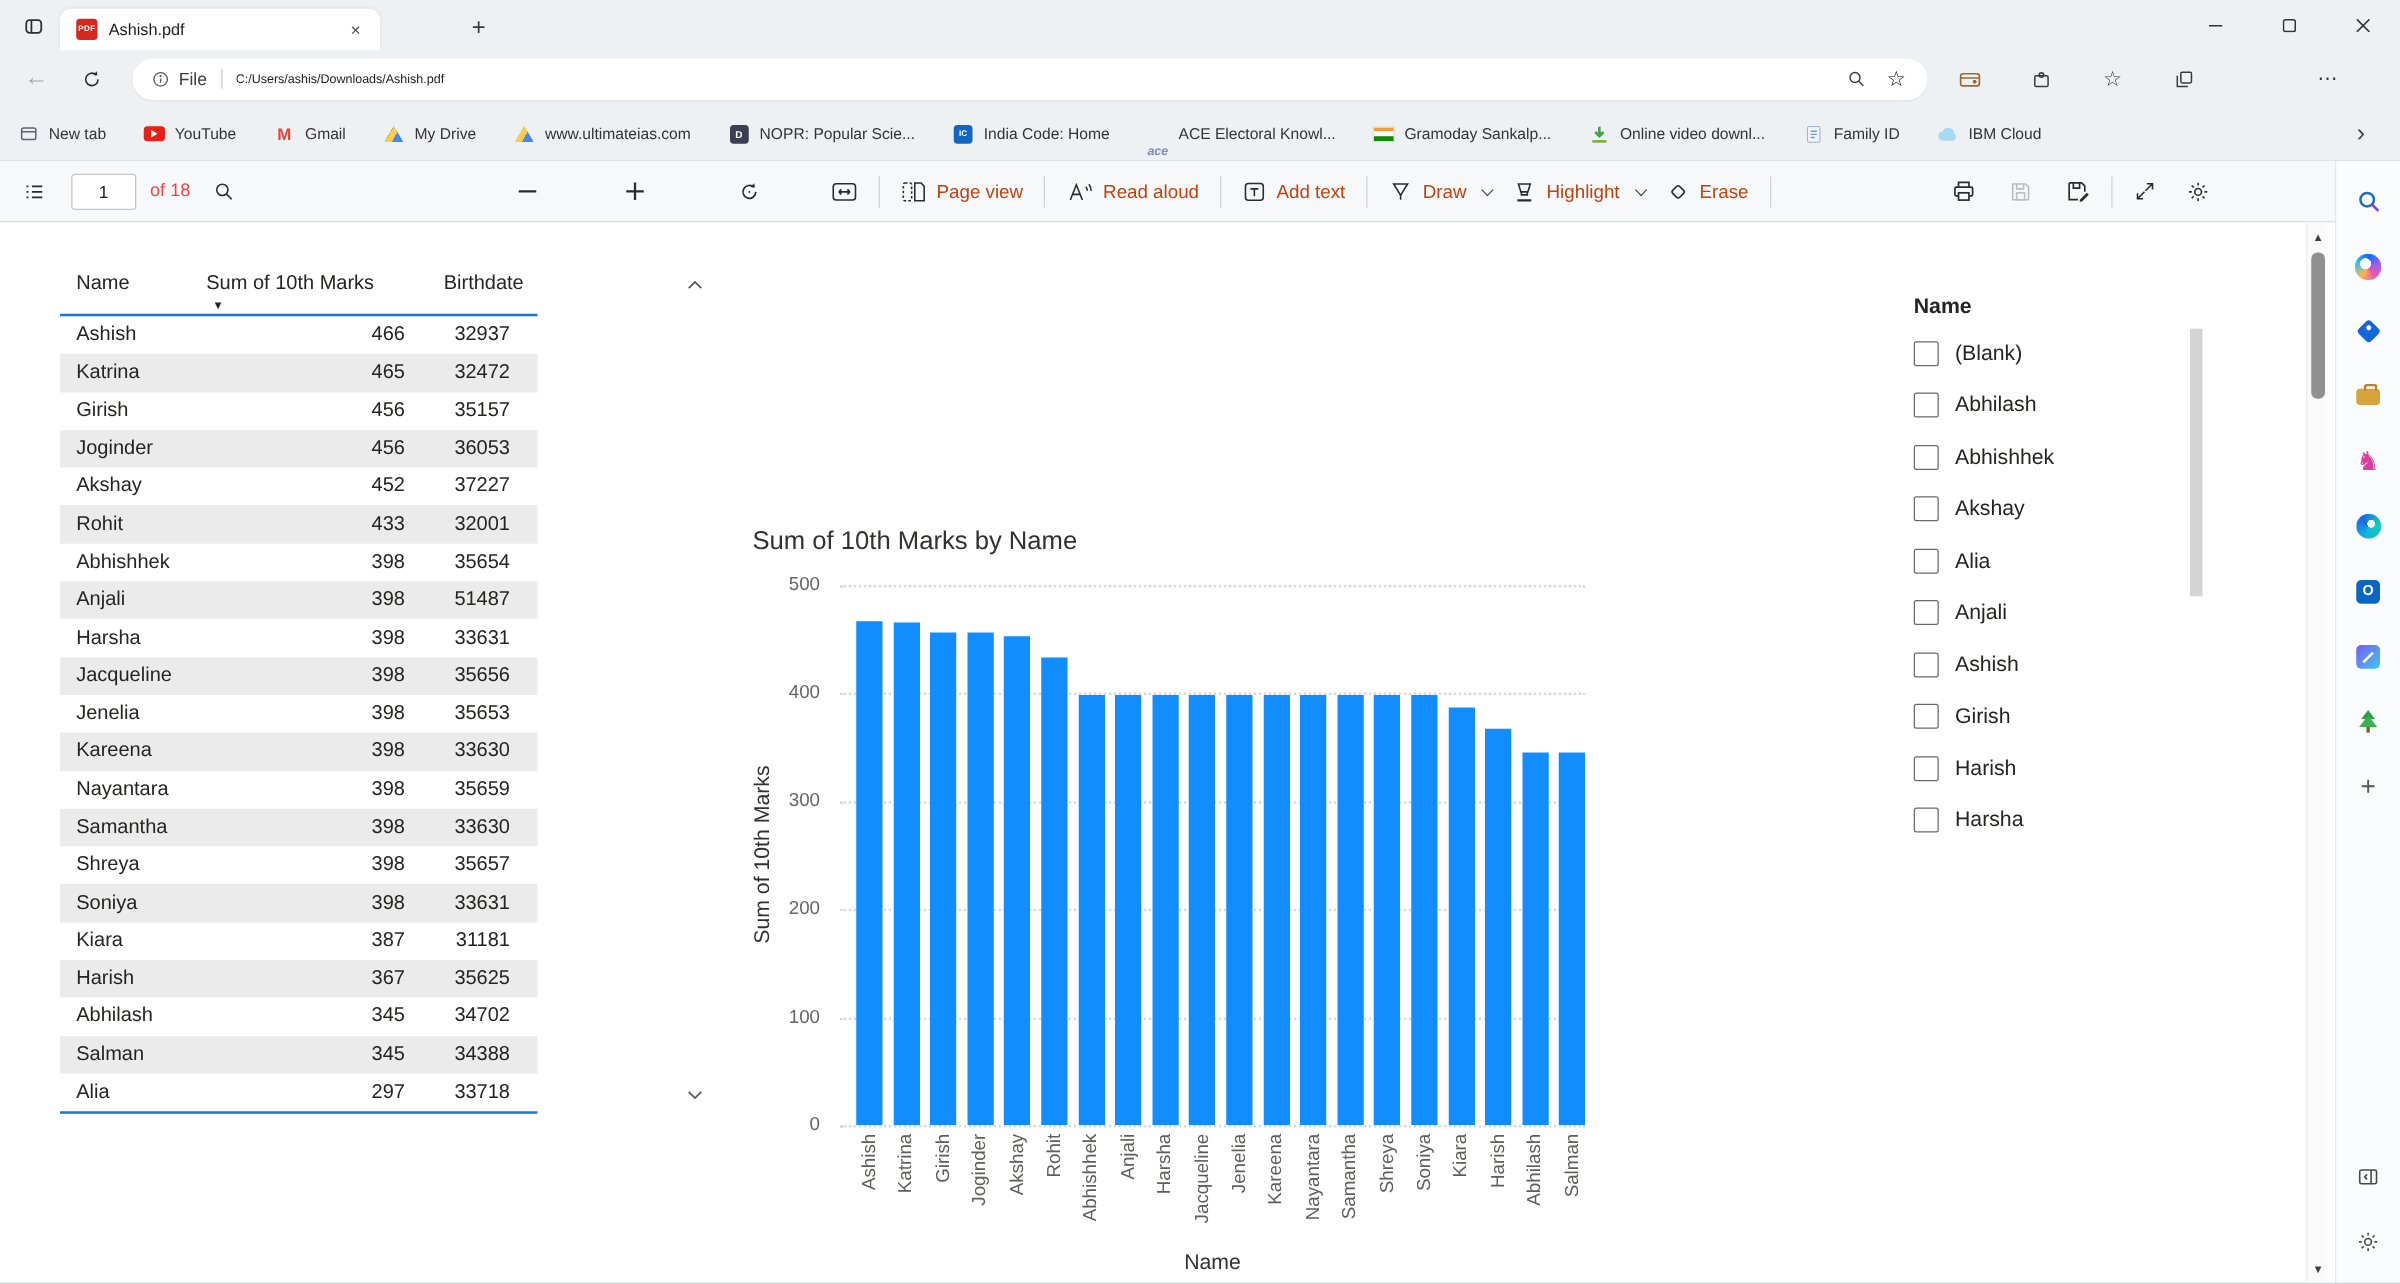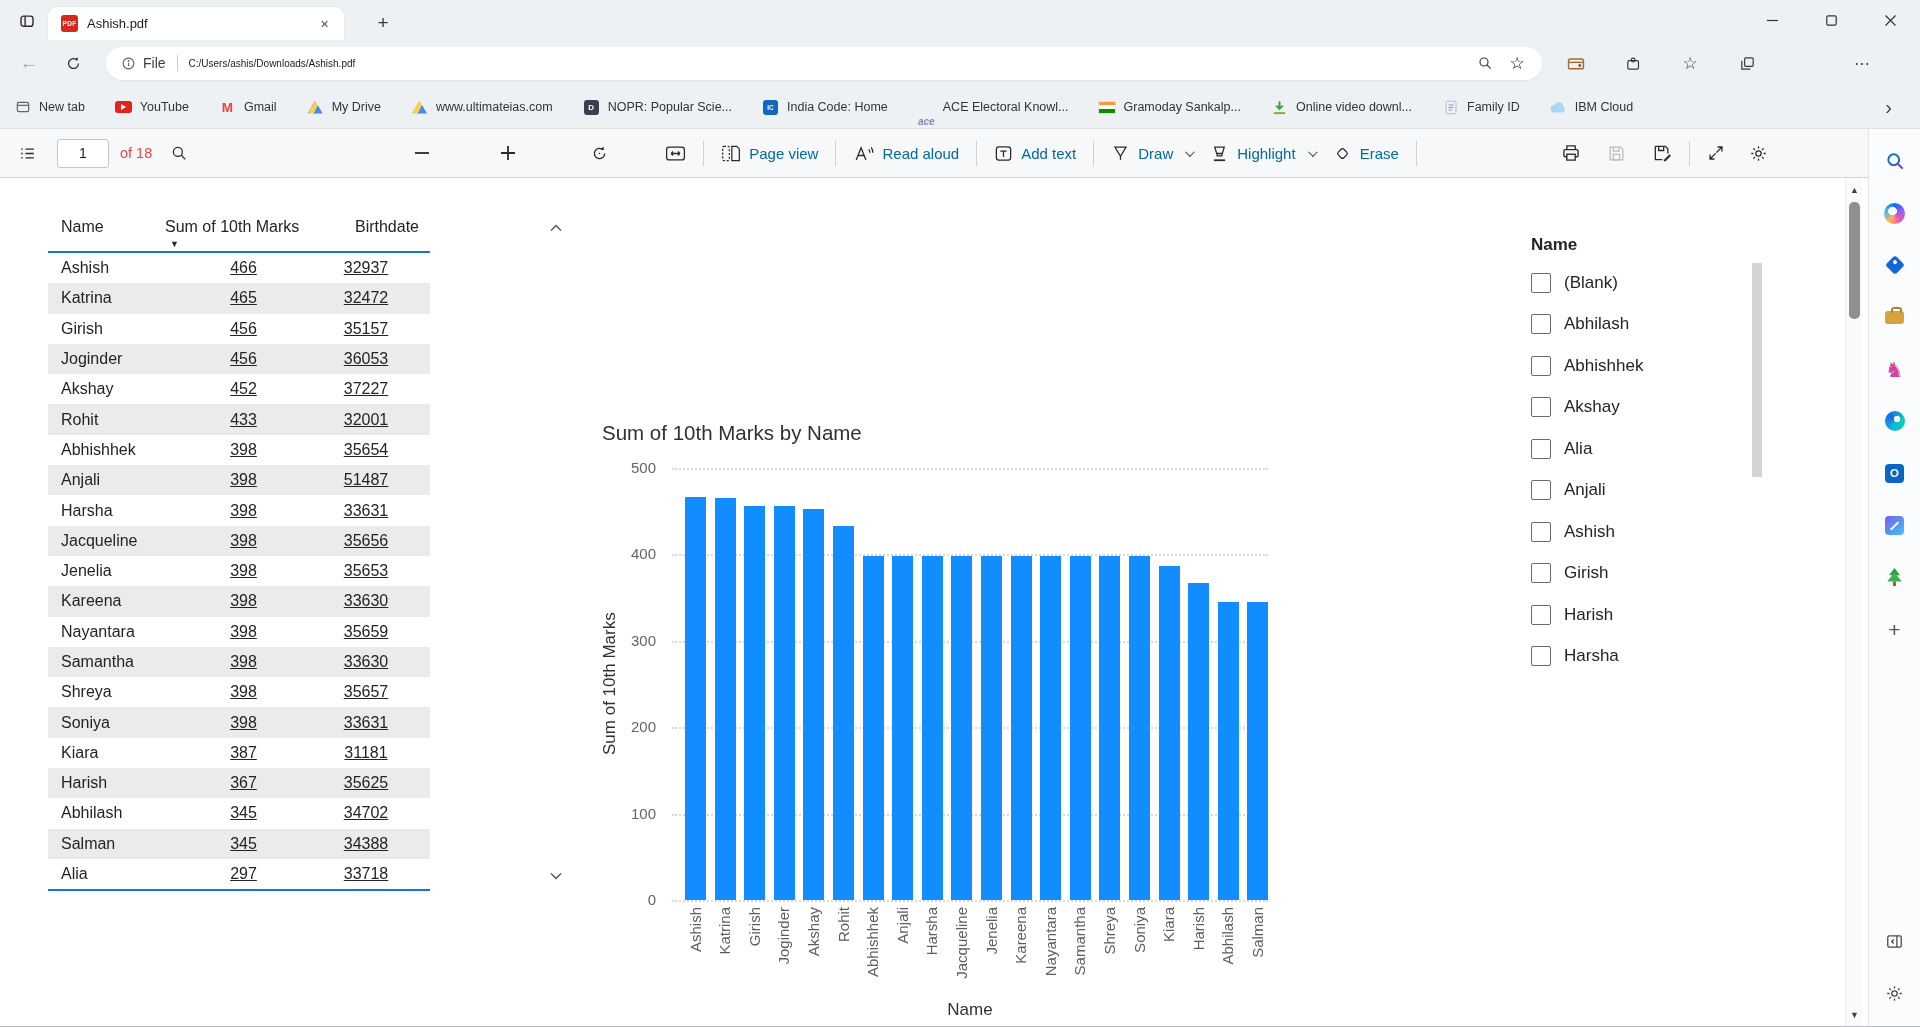--- a/index.html
+++ b/index.html
@@ -2,21 +2,21 @@
 <html><head>
 <meta charset="utf-8">
 <style>
   html,body{margin:0;padding:0;background:#dfe3e8;}
   *{box-sizing:border-box;font-family:"Liberation Sans",sans-serif;}
   .window{position:relative;width:1920px;height:1027px;background:#fff;overflow:hidden;border-bottom:1px solid #b8bcc0;}
 
   
   .tabstrip{position:absolute;left:0;top:0;width:1920px;height:40px;background:#eef1f4;}
   .tabactions{position:absolute;left:14px;top:8px;width:26px;height:26px;display:flex;align-items:center;justify-content:center;border-radius:5px;}
-  .tab{position:absolute;left:48px;top:7px;width:296px;height:33px;background:#fff;border-radius:9px 9px 0 0;display:flex;align-items:center;padding:0 10px 0 13px;box-shadow:0 0 3px rgba(0,0,0,.08);}
+  .tab{position:absolute;left:48px;top:7px;width:256px;height:33px;background:#fff;border-radius:9px 9px 0 0;display:flex;align-items:center;padding:0 10px 0 13px;box-shadow:0 0 3px rgba(0,0,0,.08);}
   .pdffav{width:17px;height:17px;background:#d6281c;border-radius:3px;color:#fff;font-size:6.5px;font-weight:bold;display:flex;align-items:center;justify-content:center;letter-spacing:.3px;}
   .tabtitle{margin-left:9px;font-size:13px;color:#1b1b1b;flex:1;white-space:nowrap;overflow:hidden;}
   .tabclose{width:19px;height:19px;border-radius:4px;display:flex;align-items:center;justify-content:center;font-size:14px;color:#4d4d4d;}
   .newtab{position:absolute;left:370px;top:10px;width:26px;height:26px;display:flex;align-items:center;justify-content:center;font-size:19px;color:#3a3a3a;border-radius:5px;}
   .wincontrols{position:absolute;right:0;top:0;height:40px;display:flex;}
   .winbtn{width:59px;height:40px;display:flex;align-items:center;justify-content:center;font-size:13px;color:#333;}
   .winbtn svg{display:block;}
 
   .addr{position:absolute;left:0;top:40px;width:1920px;height:46px;background:#eef1f4;display:flex;align-items:center;}
   .navbtn{width:30px;height:30px;display:flex;align-items:center;justify-content:center;border-radius:5px;flex:0 0 auto;}
@@ -46,41 +46,41 @@
   .ic-ace{font-style:italic;font-size:10px;color:#7b8cba;font-weight:bold;margin-top:28px;}
   .ic-flag{display:inline-flex;flex-direction:column;width:16px;height:11px;outline:1px solid #e0e0e0;}
   .ic-flag i{flex:1;}
   .ic-flag i:nth-child(1){background:#ff9933;}
   .ic-flag i:nth-child(2){background:#fff;}
   .ic-flag i:nth-child(3){background:#138808;}
 
   
   .pdfbar{position:absolute;left:0;top:129px;width:1868px;height:49px;background:#f7f8fa;border-bottom:1px solid #d3d3d3;display:flex;align-items:center;padding-left:14px;}
   .tbtn{display:flex;align-items:center;justify-content:center;height:34px;border-radius:5px;padding:0 4px;flex:0 0 auto;}
-  .tbtn .lbl{font-size:15px;color:#0369a1;margin-left:8px;white-space:nowrap;}
+  .tbtn .lbl{font-size:15px;color:#c2410c;margin-left:8px;white-space:nowrap;}
   .pagebox{width:52px;height:29px;background:#fff;border:1px solid #c6c6c6;border-radius:3px;display:flex;align-items:center;justify-content:center;font-size:14px;color:#1b1b1b;margin-left:16px;}
   .ofpg{font-size:14.5px;color:#ef4444;margin-left:11px;white-space:nowrap;}
   .tdiv{width:1px;height:25px;background:#d2d2d2;margin:0 13px;flex:0 0 auto;}
   .chev{width:7px;height:7px;border-right:1.6px solid #444;border-bottom:1.6px solid #444;transform:rotate(45deg) translateY(-2px);margin-left:12px;}
 
   
   .content{position:absolute;left:0;top:178px;width:1868px;height:849px;background:#fff;}
 
   
   .tablevis{position:absolute;left:48px;top:37px;width:382px;}
   .thead{position:relative;height:38px;}
   .thead .hc{position:absolute;top:3px;font-size:16px;color:#252423;}
   .h1{left:13px;}.h2{left:117px;}.h3{right:11px;}
   .sortarrow{position:absolute;left:122px;top:24px;font-size:9px;color:#252423;}
   .hline{position:absolute;left:0;bottom:0;height:2px;width:100%;background:#1778d1;}
   .trows{border-bottom:2px solid #1778d1;}
   .trow{display:grid;grid-template-columns:115px 161px 95px;height:30.3px;align-items:center;font-size:16px;color:#252423;}
   .trow.alt{background:#ebebeb;}
   .trow .c1{padding-left:13px;}
-  .trow .c2,.trow .c3{text-align:center;text-decoration:underline;}
+  .trow .c2,.trow .c3{text-align:right;}
   .trow .c3{padding-right:11px;}
   .totrow{display:grid;grid-template-columns:115px 161px 95px;height:30px;align-items:center;font-size:16px;font-weight:bold;color:#252423;}
   .totrow .c1{padding-left:13px;}
   .totrow .c2{text-align:right;}
   .tscroll{position:absolute;width:14px;display:flex;justify-content:center;}
 
   
   .chart{position:absolute;left:600px;top:237px;width:700px;height:612px;}
   .ctitle{position:absolute;left:2px;top:6px;font-size:20.5px;color:#323130;}
   .gline{position:absolute;width:596px;left:72px;border-top:2px dotted #d9d9d9;}

